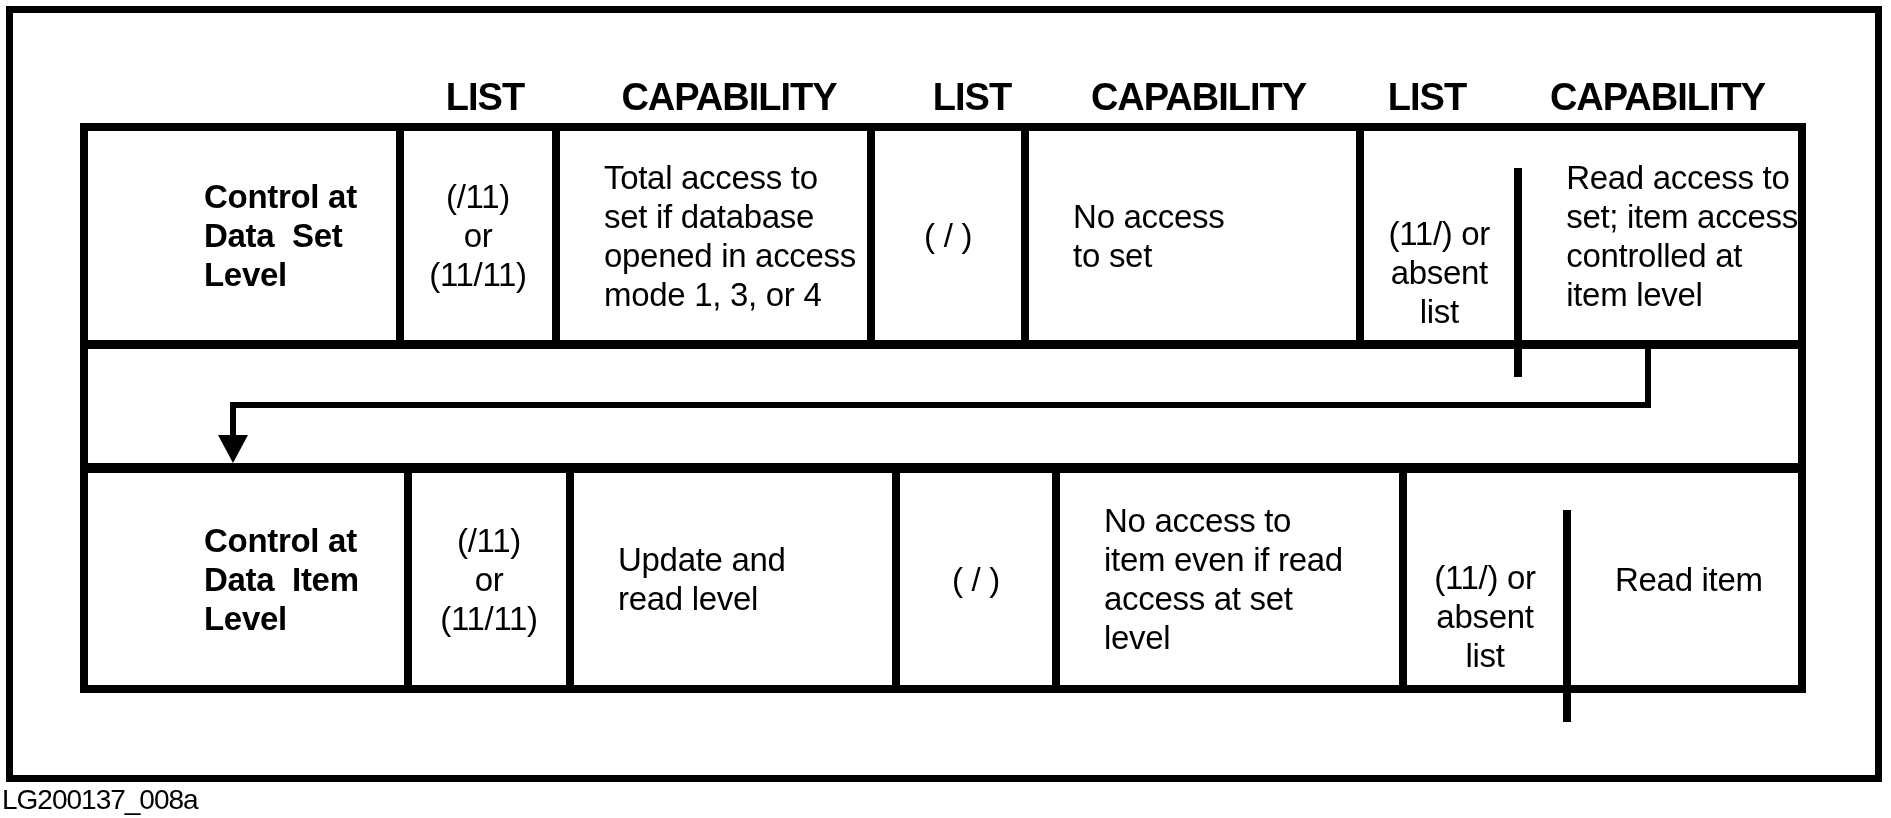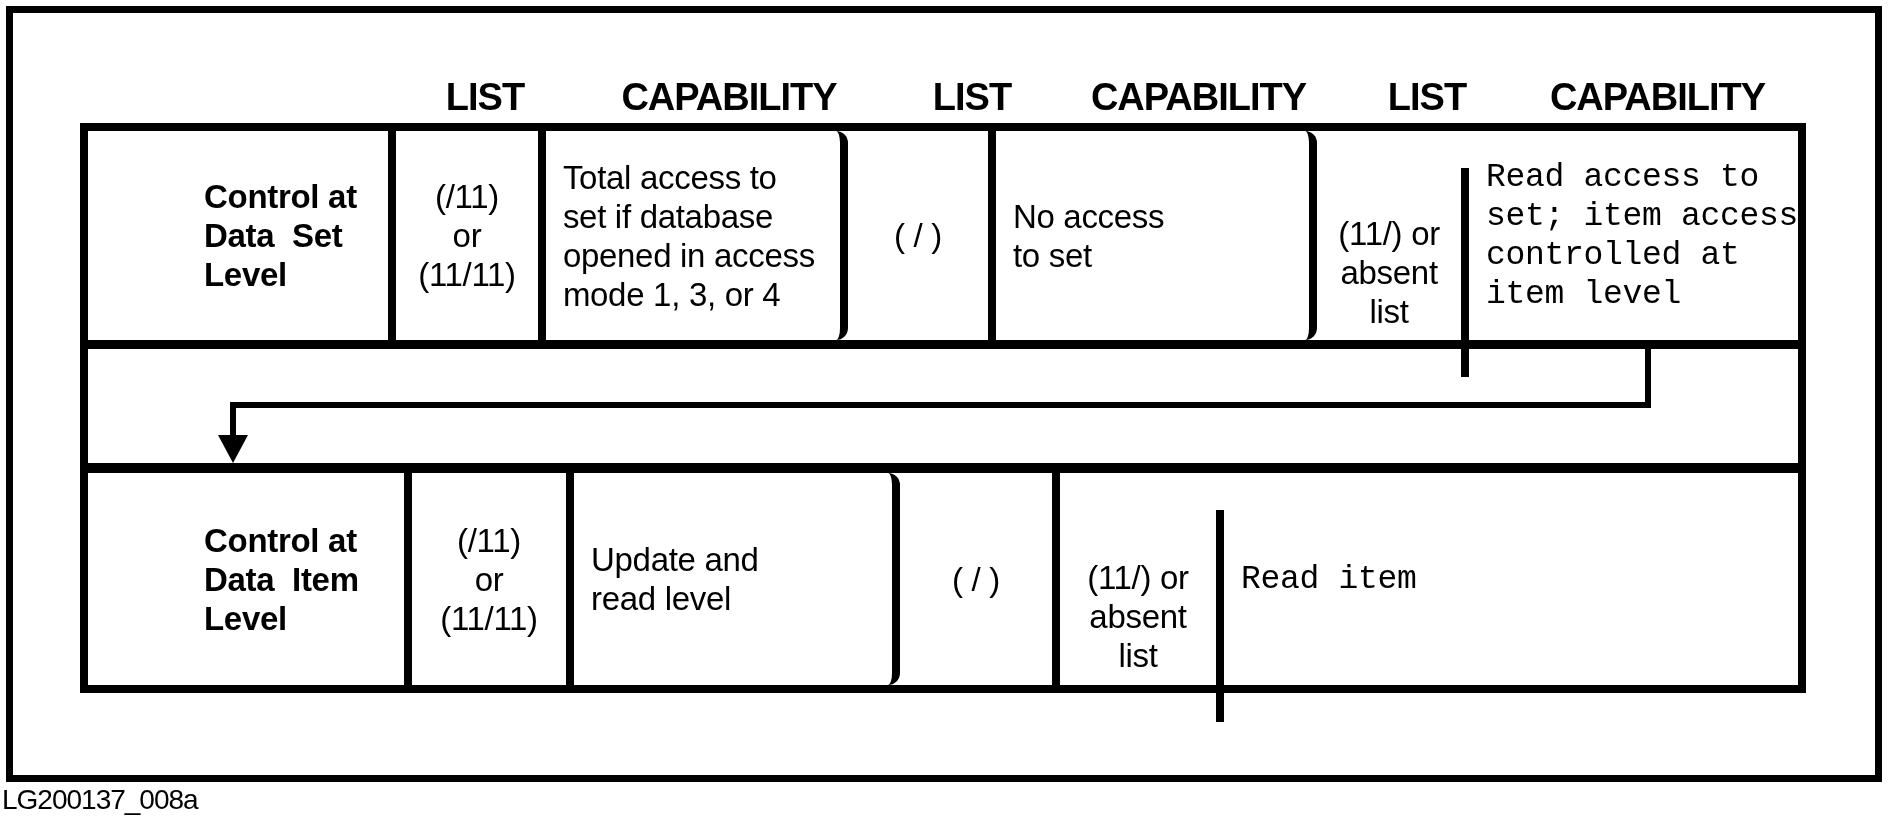--- a/index.html
+++ b/index.html
@@ -70,23 +70,23 @@
     line-height:39px;
     letter-spacing:-0.3px;
     white-space:pre;
   }
   .w0{width:324px;}
   .w1{width:162px;}
   .w2{width:326px;}
   .w3{width:160px;}
   .w4{width:347px;}
   .w5{width:164px;margin-top:37px;}
-  .lastcell{flex:1;border-right:none;font-family:Liberation Mono, monospace;}
+  .lastcell{flex:1;border-right:none;}
   .center{justify-content:center;text-align:center;}
-  .leftpad{padding-left:17px;border-radius:12px;}
+  .leftpad{padding-left:44px;}
   .rowlabel{font-weight:700;padding-left:116px;}
 
   
   .band{
     position:relative;
     height:124px;
     border-bottom:10px solid var(--ink);
   }
   .conn{position:absolute;background:var(--ink);}
   .conn-v-right{left:1557px;top:0;width:6px;height:59px;}
@@ -160,20 +160,24 @@
     <div class="trow row2">
       <div class="cell w0 rowlabel">Control at
 Data  Item
 Level</div>
       <div class="cell w1 center">(/11)
 or
 (11/11)</div>
       <div class="cell w2 leftpad">Update and
 read level</div>
       <div class="cell w3 center">( / )</div>
+      <div class="cell w4 leftpad">No access to
+item even if read
+access at set
+level</div>
       <div class="cell w5 center">(11/) or
 absent
 list</div>
       <div class="cell lastcell leftpad">Read item</div>
     </div>
 
   </div>
 
   <div class="caption">LG200137_008a</div>
 

